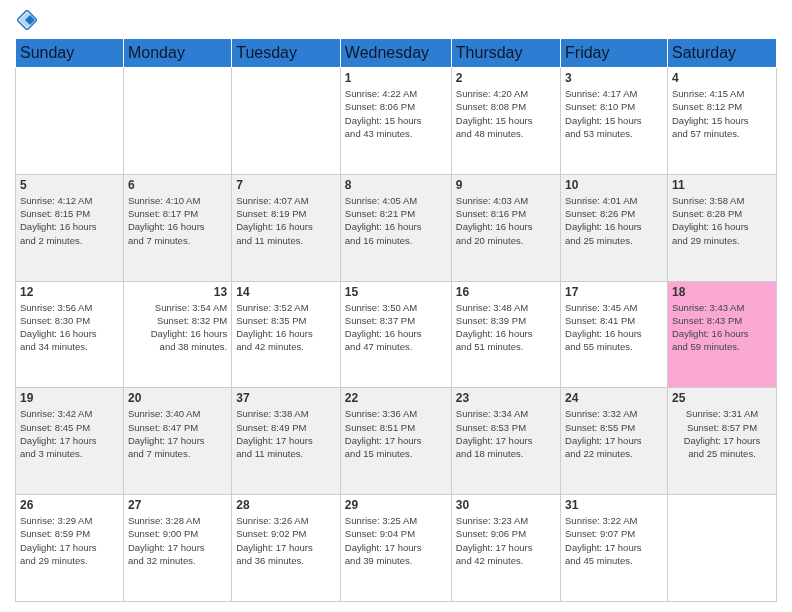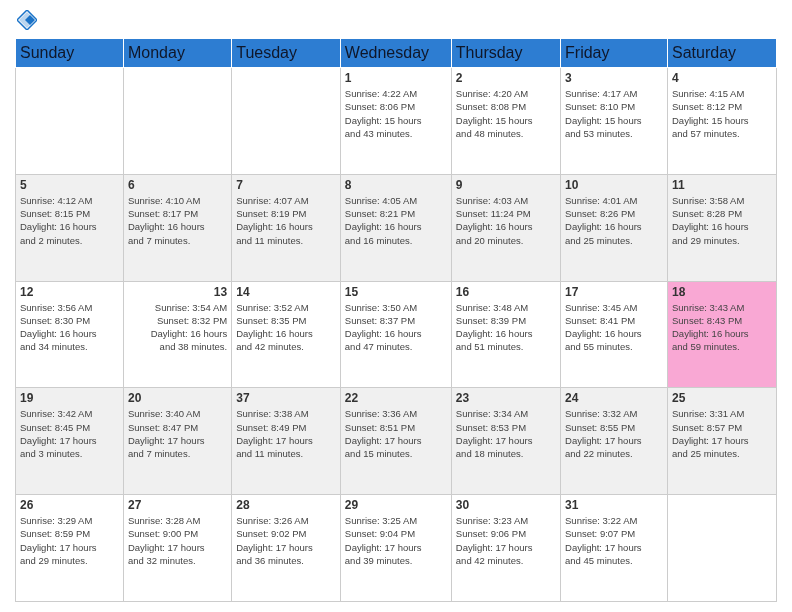--- a/index.html
+++ b/index.html
@@ -190,21 +190,21 @@
           <td style="background: rgb(240, 240, 240);">
             <span class="day-num">8</span>
             <div class="day-info" style="white-space: pre-line;">Sunrise: 4:05 AM
 Sunset: 8:21 PM
 Daylight: 16 hours
 and 16 minutes.</div>
           </td>
           <td style="background: rgb(240, 240, 240);">
             <span class="day-num">9</span>
             <div class="day-info" style="white-space: pre-line;">Sunrise: 4:03 AM
-Sunset: 11:24 PM
+Sunset: 8:16 PM
 Daylight: 16 hours
 and 20 minutes.</div>
           </td>
           <td style="background: rgb(240, 240, 240);">
             <span class="day-num">10</span>
             <div class="day-info" style="white-space: pre-line;">Sunrise: 4:01 AM
 Sunset: 8:26 PM
 Daylight: 16 hours
 and 25 minutes.</div>
           </td>
@@ -305,21 +305,21 @@
           </td>
           <td style="background: rgb(240, 240, 240);">
             <span class="day-num">24</span>
             <div class="day-info" style="white-space: pre-line;">Sunrise: 3:32 AM
 Sunset: 8:55 PM
 Daylight: 17 hours
 and 22 minutes.</div>
           </td>
           <td style="background: rgb(240, 240, 240);">
             <span class="day-num">25</span>
-            <div class="day-info" style="white-space: pre-line;">Sunrise: 3:31 AM
+            <div class="day-info" style="white-space: pre-line; text-align: center;">Sunrise: 3:31 AM
 Sunset: 8:57 PM
 Daylight: 17 hours
 and 25 minutes.</div>
           </td>
         </tr>
         <tr>
           <td style="background: rgb(255, 255, 255);">
             <span class="day-num">26</span>
             <div class="day-info" style="white-space: pre-line;">Sunrise: 3:29 AM
 Sunset: 8:59 PM

